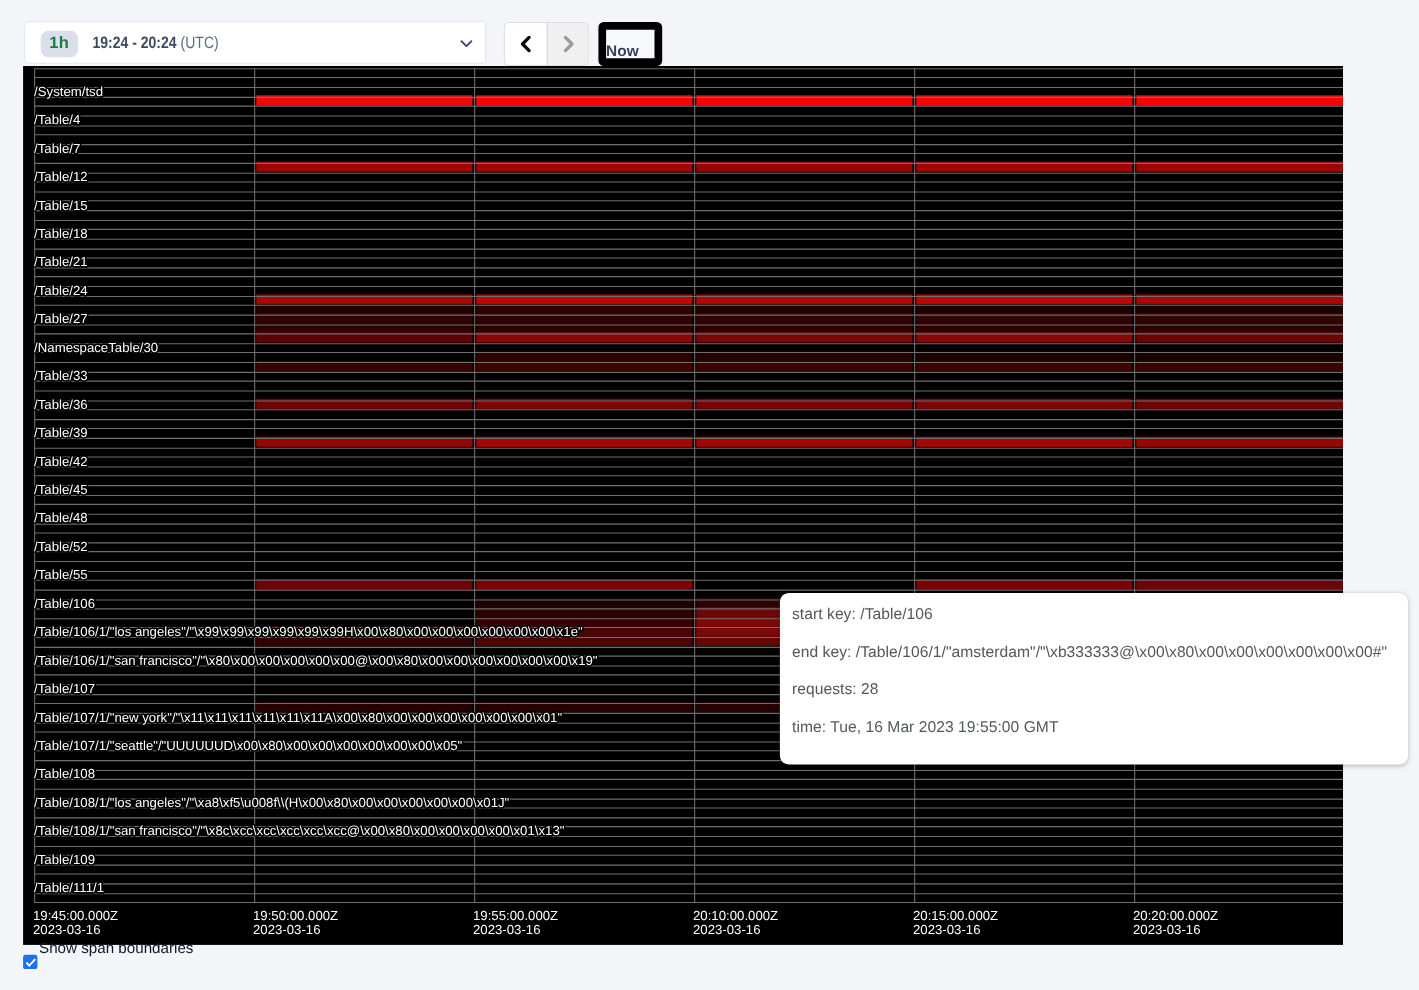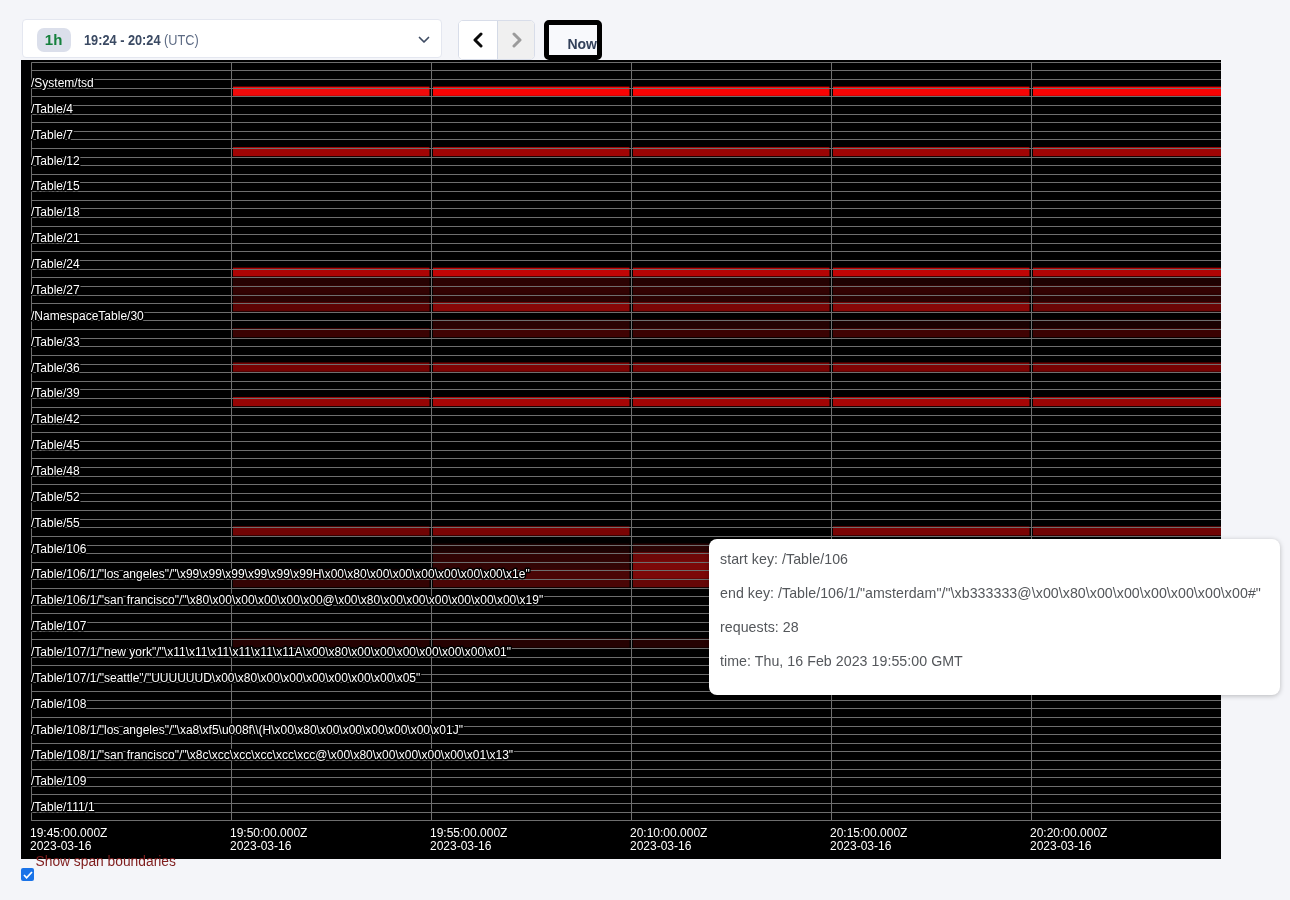--- a/index.html
+++ b/index.html
@@ -233,24 +233,24 @@
 <div class="abs" style="left:457.5px;top:20px;width:77px;height:40px;border:1px solid #d8dde9;border-radius:5px;box-sizing:border-box;overflow:hidden;background:#fff">
   <div class="abs" style="left:0;top:0;width:38px;height:38px;background:#fff"></div>
   <div class="abs" style="left:38px;top:0;width:39px;height:38px;background:#f0f0f0;border-left:1px solid #d4dae6;box-sizing:border-box"></div>
   <svg class="abs" style="left:13px;top:11px" width="11" height="16" viewBox="0 0 11 16">
       <path d="M9 2L3 8l6 6" fill="none" stroke="#0a0a0a" stroke-width="3" stroke-linecap="round" stroke-linejoin="round"></path>
     </svg>
   <svg class="abs" style="left:53px;top:11px" width="11" height="16" viewBox="0 0 11 16">
       <path d="M2 2l6 6-6 6" fill="none" stroke="#9b9b9b" stroke-width="3" stroke-linecap="round" stroke-linejoin="round"></path>
     </svg>
 </div>
-<div class="abs" style="left:544px;top:20px;width:58px;height:40px;background:#f8f9fc;border:5px solid #000000;border-radius:5px;box-sizing:border-box;color:#33415a;font-weight:bold;font-size:14px;text-align:right;line-height:38px">Now</div>
+<div class="abs" style="left:544px;top:20px;width:58px;height:40px;background:#f8f9fc;border:7px solid #000000;border-radius:5px;box-sizing:border-box;color:#33415a;font-weight:bold;font-size:14px;text-align:left;line-height:38px">Now</div>
 
 <div class="abs" style="left:709px;top:538.5px;width:571px;height:156.5px;background:#fff;border-radius:8px;box-shadow:0 1px 5px rgba(0,0,0,.25)"></div>
 <div class="abs" style="left:720px;top:541.5px;font-size:14.2px;color:#54575b;line-height:34px;white-space:pre;letter-spacing:0.05px">start key: /Table/106
 end key: /Table/106/1/"amsterdam"/"\xb333333@\x00\x80\x00\x00\x00\x00\x00\x00#"
 requests: 28
-time: Thu, 16 Feb 2023 19:55:00 GMT</div>
+time: Tue, 16 Mar 2023 19:55:00 GMT</div>
 
 <div class="abs" style="left:21px;top:868px;width:13px;height:13px;background:#1a73e8;border-radius:2px"></div>
 <svg class="abs" style="left:22.5px;top:870.5px" width="10" height="8" viewBox="0 0 10 8">
     <path d="M1 4l2.6 2.8L9 1" fill="none" stroke="#fff" stroke-width="1.7"></path>
   </svg>
-<div class="abs" style="left:35.5px;top:854px;font-size:13.8px;color:#7f1d1d">Show span boundaries</div>
+<div class="abs" style="left:35.5px;top:854px;font-size:13.8px;color:#0f172a">Show span boundaries</div>
 </body></html>

